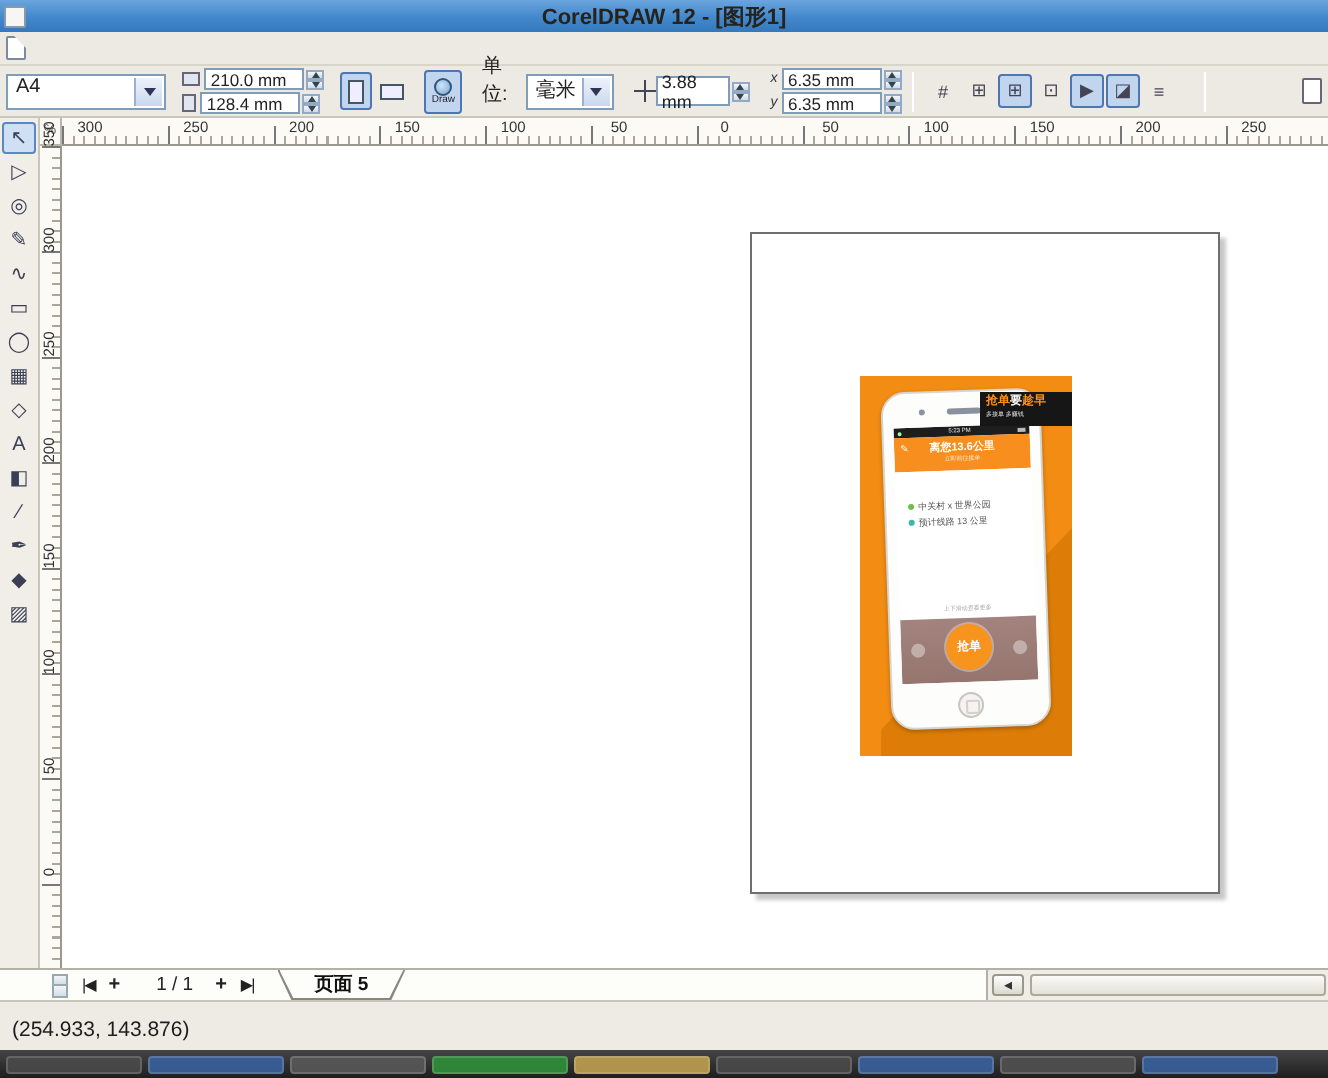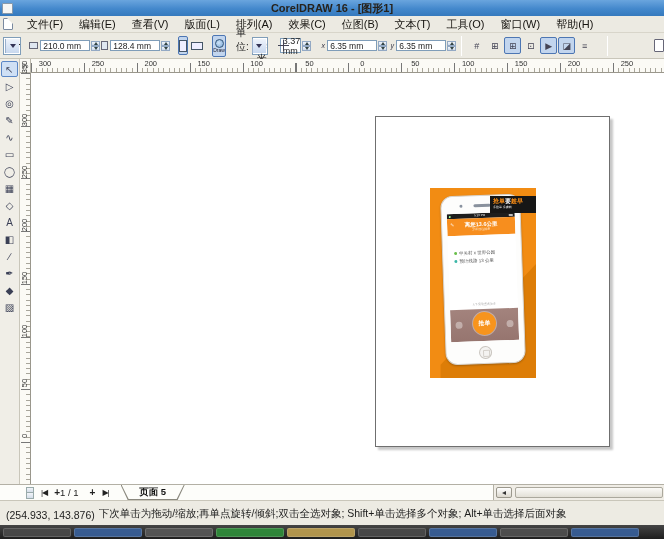--- a/index.html
+++ b/index.html
@@ -21,21 +21,21 @@
   .mi{font-size:11px;color:#15130f;padding:1px 8px;cursor:default;}
 
   
   .propbar{position:absolute;left:0;top:33px;width:664px;height:26px;background:#eceae2;
     border-bottom:1px solid #c9c6ba;display:flex;align-items:center;font-size:9px;color:#222;}
   .combo{height:18px;background:#fff;border:1px solid #7f9db9;display:flex;position:relative;font-size:10px;padding-left:4px;}
   .combo .dda{position:absolute;right:1px;top:1px;bottom:1px;width:14px;background:linear-gradient(180deg,#eef3fb,#c8d8ef);border-left:1px solid #9ab0cc;display:flex;align-items:center;justify-content:center;}
   .dda::after{content:"";border:3px solid transparent;border-top:4px solid #335;transform:translateY(2px);}
   .paper{width:96px;margin-left:3px;}
   .units{width:52px;}
-  .stack{display:flex;flex-direction:row;justify-content:center;gap:1px;margin-left:8px;}
+  .stack{display:flex;flex-direction:column;justify-content:center;gap:1px;margin-left:8px;}
   .srow{display:flex;align-items:center;height:11px;}
   .dimico{width:9px;height:7px;border:1px solid #667;margin-right:2px;background:#dfe6f0;}
   .dimico.v{width:7px;height:9px;}
   .fld{width:50px;height:11px;background:#fff;border:1px solid #7f9db9;font-size:8.5px;display:flex;align-items:center;padding-left:2px;}
   .spins{display:flex;flex-direction:column;margin-left:1px;}
   .sp{width:9px;height:5px;background:linear-gradient(180deg,#f4f7fb,#cdd9ea);border:1px solid #93a9c4;display:flex;align-items:center;justify-content:center;}
   .sp::after{content:"";border:2px solid transparent;}
   .sp.u::after{border-bottom:3px solid #344;transform:translateY(-1px);}
   .sp.d::after{border-top:3px solid #344;transform:translateY(1px);}
   .tbtn{width:19px;height:19px;margin-left:2px;border:1px solid transparent;border-radius:2px;display:flex;align-items:center;justify-content:center;flex-direction:column;color:#444;}
@@ -114,21 +114,21 @@
   .bl1{font-size:6px;font-weight:bold;line-height:7px;white-space:nowrap;}
   .bl2{font-size:3px;color:#e8e8e8;line-height:4px;white-space:nowrap;}
 
   
   .pagebar{position:absolute;left:0;top:484px;width:664px;height:16px;background:#fdfdfa;border-top:1px solid #b3b0a5;display:flex;align-items:center;font-size:10px;color:#222;}
   .microspin{width:8px;height:12px;margin-left:26px;border:1px solid #9aa;display:flex;flex-direction:column;}
   .microspin div{flex:1;background:linear-gradient(180deg,#f2f5f9,#d4dde9);border-bottom:1px solid #9aa;}
   .microspin div:last-child{border-bottom:none;}
   .navbtn{margin-left:7px;font-size:8px;color:#222;letter-spacing:-1px;}
   .navplus{margin-left:7px;font-size:10px;font-weight:bold;}
-  .pindic{margin-left:0;margin-right:4px;font-size:9.5px;text-align:center;}
+  .pindic{margin-left:18px;margin-right:4px;font-size:9.5px;text-align:center;}
   .page-tab{position:relative;height:15px;margin-left:12px;min-width:64px;}
   .page-tab .tabbg{position:absolute;inset:0;background:#8a887e;clip-path:polygon(0 0,100% 0,calc(100% - 7px) 100%,7px 100%);}
   .page-tab .tabfg{position:absolute;inset:0 1px 1px 1px;background:#fdfdfa;clip-path:polygon(0 0,100% 0,calc(100% - 7px) 100%,7px 100%);
     display:flex;align-items:center;justify-content:center;font-size:9.5px;font-weight:bold;color:#111;}
   .hscroll{position:absolute;left:493px;top:0;right:0;bottom:0;background:#f0ede6;border-left:1px solid #b3b0a5;}
   .sarrow{position:absolute;left:2px;top:2px;width:16px;height:11px;background:linear-gradient(180deg,#fff,#dcd8ce);
     border:1px solid #9a978c;border-radius:2px;font-size:8px;display:flex;align-items:center;justify-content:center;color:#333;}
   .sthumb{position:absolute;left:21px;top:2px;right:1px;height:11px;background:linear-gradient(180deg,#fbfaf7,#e3e0d7);border:1px solid #aBA89d;border-radius:2px;}
 
   
@@ -140,38 +140,25 @@
   
   .taskbar{position:absolute;left:0;top:525px;width:664px;height:14px;background:linear-gradient(180deg,#454545,#1e1e1e);
     display:flex;align-items:center;gap:3px;padding-left:3px;overflow:hidden;}
   .tbbtn{width:68px;height:9px;border-radius:2px;opacity:.9;border:1px solid rgba(255,255,255,.18);}
 </style>
 </head>
 <body>
 
 <div class="titlebar">
   <div class="app-icon"></div>
-  <div class="wtitle">CorelDRAW 16 - [图形1]</div>
+  <div class="wtitle">CorelDRAW 12 - [图形1]</div>
 </div>
 
 <div class="menubar">
   <div class="doc-icon"></div>
-  <div style="display:flex">
-      <span class="mi">文件(F)</span>
-      <span class="mi">编辑(E)</span>
-      <span class="mi">查看(V)</span>
-      <span class="mi">版面(L)</span>
-      <span class="mi">排列(A)</span>
-      <span class="mi">效果(C)</span>
-      <span class="mi">位图(B)</span>
-      <span class="mi">文本(T)</span>
-      <span class="mi">工具(O)</span>
-      <span class="mi">窗口(W)</span>
-      <span class="mi">帮助(H)</span>
-    </div>
 </div>
 
 <div class="propbar">
   <div class="combo paper">
     <span>A4</span>
     <span class="dda"></span>
   </div>
   <div class="stack">
     <div class="srow">
       <span class="dimico"></span>
@@ -199,21 +186,21 @@
   <div class="tbtn on" style="margin-left:8px;width:22px;height:22px">
     <div class="globe"></div>
     <span class="drawlbl">Draw</span>
   </div>
   <span class="plabel">单位:</span>
   <div class="combo units">
     <span>毫米</span>
     <span class="dda"></span>
   </div>
   <div class="nudgeico"></div>
-  <span class="fld" style="width:44px;height:15px;margin-left:2px;font-size:9px">3.37 mm</span>
+  <span class="fld" style="width:44px;height:15px;margin-left:2px;font-size:9px">3.88 mm</span>
   <span class="spins">
       <span class="sp u"></span>
       <span class="sp d"></span>
     </span>
   <div class="stack">
     <div class="srow">
       <span class="duplbl">x</span>
       <span class="fld">6.35 mm</span>
       <span class="spins">
           <span class="sp u"></span>
@@ -358,21 +345,20 @@
     <div class="tabfg">页面 5</div>
   </div>
   <div class="hscroll">
     <div class="sarrow">◂</div>
     <div class="sthumb"></div>
   </div>
 </div>
 
 <div class="statusbar">
   <span class="coords">(254.933, 143.876)</span>
-  <span class="hint">下次单击为拖动/缩放;再单点旋转/倾斜;双击全选对象; Shift+单击选择多个对象; Alt+单击选择后面对象</span>
 </div>
 
 <div class="taskbar">
     <div class="tbbtn" style="background: rgb(74, 74, 74);"></div>
     <div class="tbbtn" style="background: rgb(57, 97, 156);"></div>
     <div class="tbbtn" style="background: rgb(88, 88, 88);"></div>
     <div class="tbbtn" style="background: rgb(47, 143, 58);"></div>
     <div class="tbbtn" style="background: rgb(191, 160, 80);"></div>
     <div class="tbbtn" style="background: rgb(74, 74, 74);"></div>
     <div class="tbbtn" style="background: rgb(57, 97, 156);"></div>

